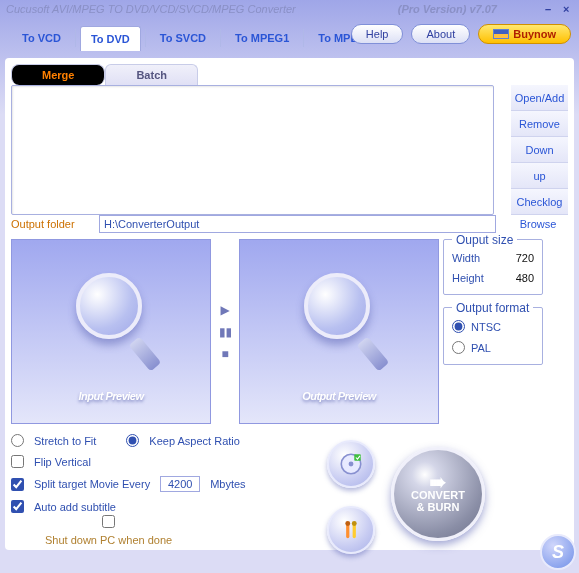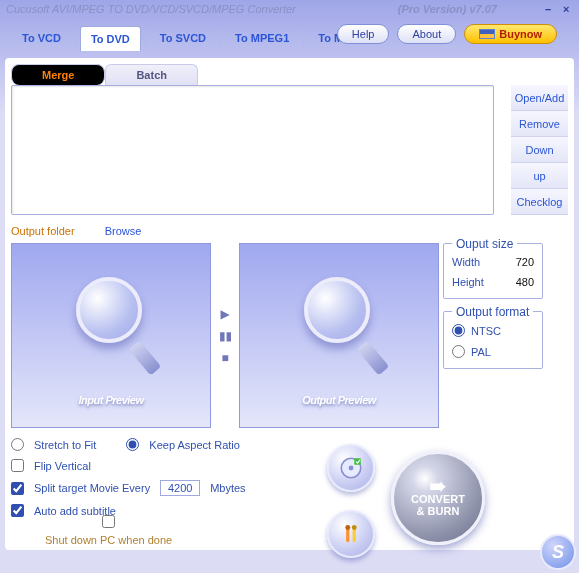--- a/index.html
+++ b/index.html
@@ -13,41 +13,41 @@
 .titlebar .vers { font-weight: bold; font-style: italic; margin-right: 40px; }
 .titlebar .win-btn { width: 14px; height: 14px; display: inline-flex; align-items: center; justify-content: center; margin-left: 4px; color: #3040a0; font-weight: bold; cursor: default; }
 
 
 .topband { height: 40px; position: relative; display: flex; align-items: center; padding: 0 8px; }
 .tabs-top { display: flex; gap: 2px; margin-left: 4px; }
 .tab-top { padding: 6px 10px; color: #2a55d6; font-weight: bold; font-size: 11px; background: transparent; border: none; }
 .tab-top.active { background: #fff; border-radius: 3px 3px 0 0; border: 1px solid #a0a8e0; border-bottom: none; }
 .tab-sep { width: 1px; background: #b0b8e8; height: 18px; align-self: center; margin: 0 2px; }
 
-.top-right { position: absolute; right: 22px; top: 6px; display: flex; gap: 8px; align-items: center; padding-left: 36px; }
+.top-right { position: absolute; right: 8px; top: 6px; display: flex; gap: 8px; align-items: center; padding-left: 36px; }
 .oval-btn { height: 20px; padding: 0 14px; border-radius: 10px; background: linear-gradient(to bottom, #ffffff, #dce0f5); border: 1px solid #8090d8; color: #3040a0; font-weight: normal; display: inline-flex; align-items: center; }
 .oval-btn.buynow { background: linear-gradient(to bottom, #ffe870, #ffc000); color: #b02000; font-weight: bold; border-color: #d09000; }
 .oval-btn.buynow .cc { width: 16px; height: 10px; background: linear-gradient(to bottom,#4060c0 50%,#ffc040 50%); border: 1px solid #6080d0; margin-right: 4px; font-size: 6px; }
 
 
 .main { background: #fff; margin: 0 5px; border-radius: 4px; padding: 6px 6px; height: 492px; position: relative; }
 
 
 .subtabs { display: flex; }
 .subtab { padding: 4px 30px; font-weight: bold; font-size: 11px; border: 1px solid #c8cce8; border-bottom: none; border-radius: 6px 6px 0 0; background: linear-gradient(#f0f0fa, #e0e0f5); color: #555580; }
 .subtab.active { background: #000000; color: #ff8000; border-radius: 8px; }
 
 
 .file-row { display: flex; gap: 6px; }
 .file-list { flex: 1; height: 130px; background: #fff; border: 1px solid #a8b0e0; border-radius: 2px; box-shadow: inset 1px 1px 2px rgba(0,0,0,0.1); }
 .side-btns { width: 68px; display: flex; flex-direction: column; }
 .side-btn { height: 26px; display: flex; align-items: center; justify-content: center; color: #2a55d6; font-weight: normal; font-size: 11px; background: linear-gradient(#f5f6fe,#e4e6f8); border-bottom: 1px solid #cfd3ee; margin-left: 11px; }
 
 
-.outfolder { display: flex; align-items: center; gap: 6px; margin-top: 10px; }
+.outfolder { display: flex; align-items: center; gap: 12px; margin-top: 0; }
 .outfolder label { color: #cc7000; font-size: 11px; font-weight: normal; width: 76px; }
 .outfolder input { flex: 1; height: 18px; border: 1px solid #a0a8e0; background: #fff; color: #3050b0; padding: 0 4px; font-size: 11px; }
 .outfolder .browse { width: 60px; text-align: center; color: #2a55d6; }
 
 
 .previews { display: flex; gap: 4px; margin-top: 6px; }
 .preview-box { width: 200px; height: 185px; background: linear-gradient(to bottom, #a0a8ef 0%, #e4e6fa 100%); border: 1px solid #9098e0; position: relative; display: flex; align-items: center; justify-content: center; }
 .mag { width: 90px; height: 90px; position: relative; top: -14px; }
 .mag .lens { width: 66px; height: 66px; border-radius: 50%; background: radial-gradient(circle at 30% 30%, #ffffff, #b8c0f0 60%, #a0a8e8); border: 4px solid #ececfa; box-shadow: 0 6px 8px rgba(60,70,160,0.4); position: absolute; top: 0; left: 10px; }
 .mag .handle { width: 14px; height: 34px; background: linear-gradient(#d0d4f0,#8890d0); position: absolute; bottom: -8px; right: 4px; transform: rotate(-40deg); border-radius: 4px; }
@@ -133,20 +133,21 @@
         <div class="side-btn">Open/Add</div>
         <div class="side-btn">Remove</div>
         <div class="side-btn">Down</div>
         <div class="side-btn">up</div>
         <div class="side-btn">Checklog</div>
       </div>
     </div>
 
     <div class="outfolder">
       <label>Output folder</label>
+      <input type="text" value="H:\ConverterOutput" style="">
       <span class="browse">Browse</span>
     </div>
 
     <div class="previews">
       <div class="preview-box">
         <div class="mag">
             <div class="lens"></div>
             <div class="handle"></div>
           </div>
         <div class="preview-label"><span>Input Preview</span></div>

